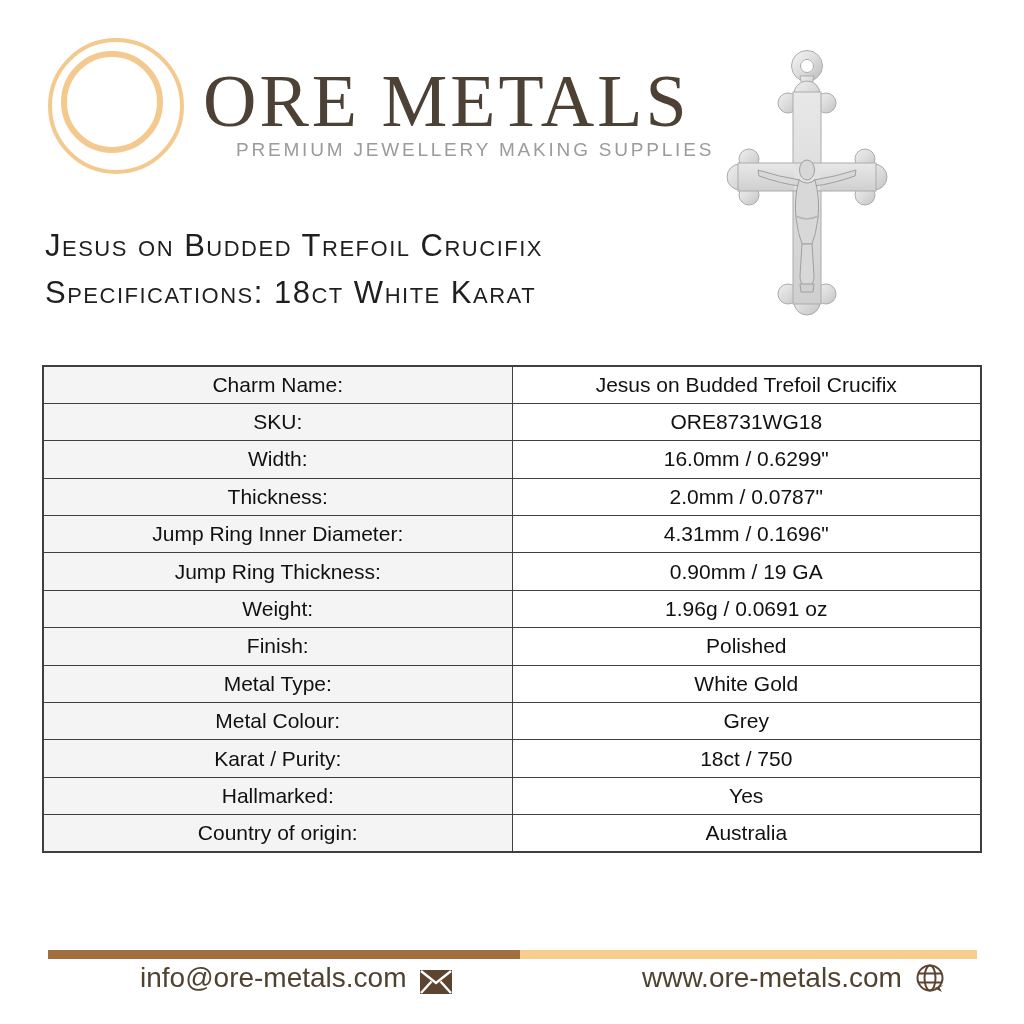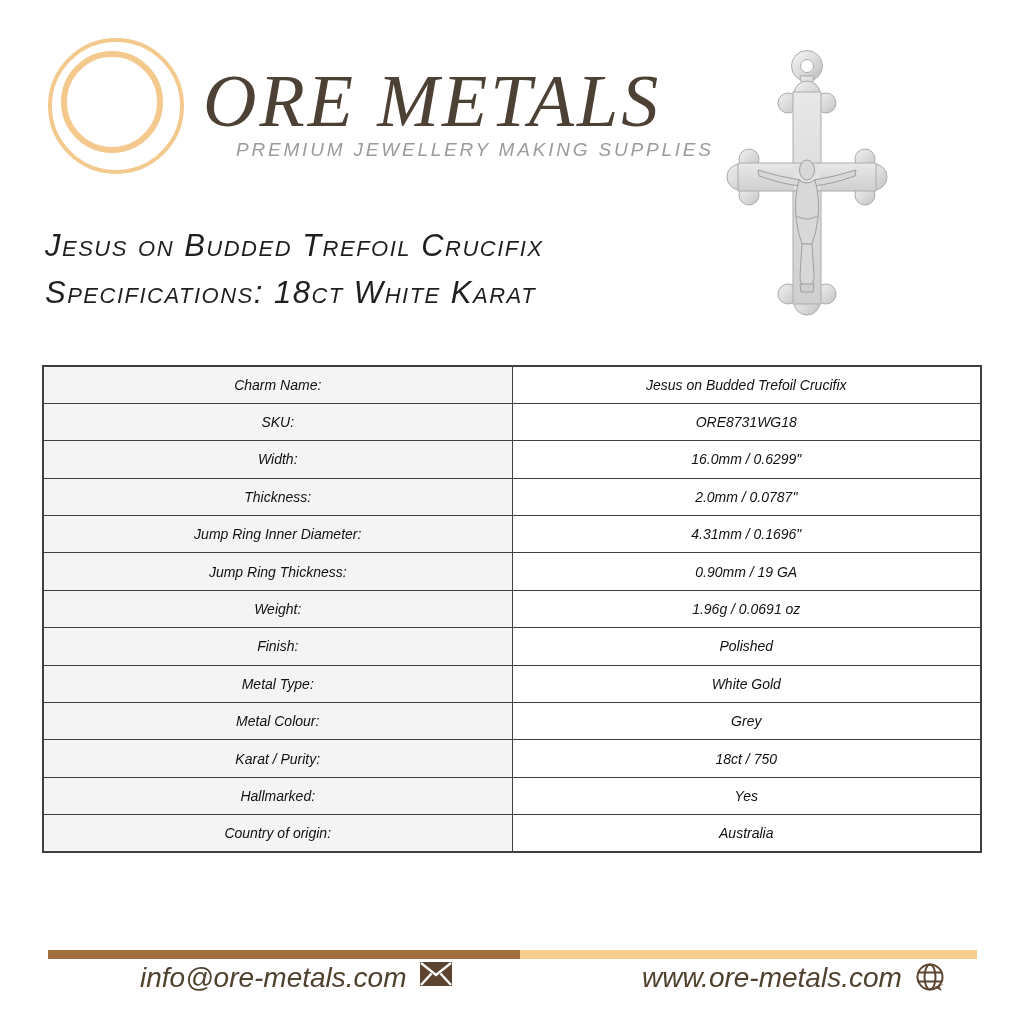--- a/index.html
+++ b/index.html
@@ -4,21 +4,20 @@
 <style>
   * { margin: 0; padding: 0; box-sizing: border-box; }
   html, body { background: #ffffff; }
   .page {
     position: relative;
     width: 1024px;
     height: 1024px;
     background: #ffffff;
     font-family: "Liberation Sans", sans-serif;
     overflow: hidden;
-    font-style: italic;
   }
 
   
   .logo-ring-outer {
     position: absolute;
     left: 48px; top: 38px;
     width: 136px; height: 136px;
     border: 4px solid #F4C98E;
     border-radius: 50%;
   }
@@ -66,21 +65,21 @@
     width: 195px; height: 292px;
   }
 
   
   .spec-table {
     position: absolute;
     left: 42px; top: 365px;
     width: 940px;
     border-collapse: collapse;
     table-layout: fixed;
-    font-size: 14px;
+    font-size: 21px;
     color: #111111;
   }
   .spec-table td {
     border: 1px solid #3F3F3F;
     height: 37.4px;
     text-align: center;
     vertical-align: middle;
     padding: 0 8px;
   }
   .spec-table { border: 2px solid #3F3F3F; }
@@ -91,21 +90,21 @@
   .footer-divider {
     position: absolute;
     left: 48px; top: 950px;
     width: 929px; height: 9px;
     background: linear-gradient(to right, #A16E3E 0%, #A16E3E 50.8%, #F8CE8E 50.8%, #F8CE8E 100%);
   }
   .footer-contact {
     position: absolute;
     top: 962px;
     display: flex;
-    align-items: flex-start;
+    align-items: flex-end;
     gap: 13px;
     font-size: 28px;
     color: #50422F;
     white-space: nowrap;
     cursor: pointer;
   }
   .footer-email { left: 140px; }
   .footer-web { left: 618px; margin-left: 24px; }
   .icon-box { display: inline-flex; align-items: center; }
 </style>

